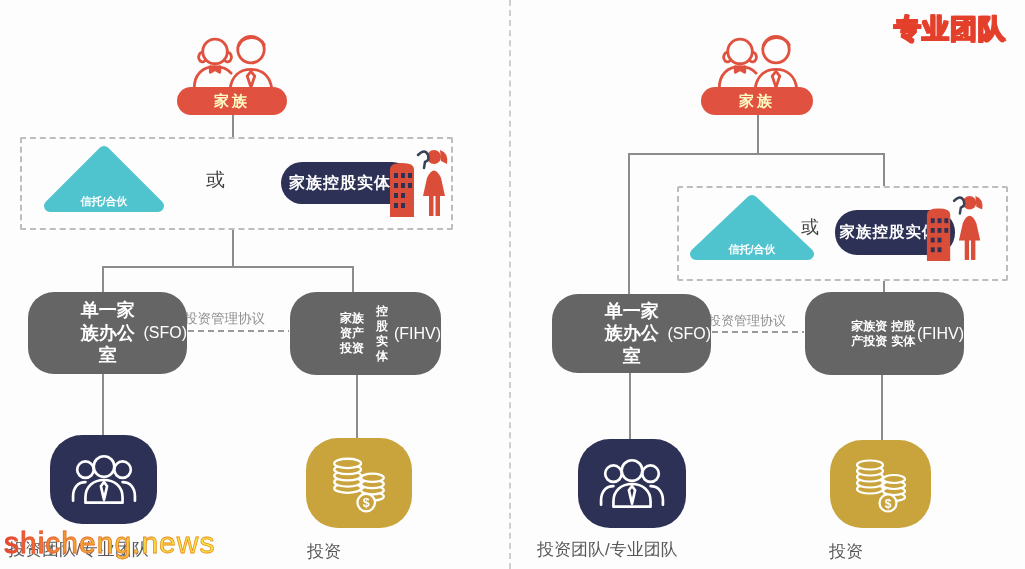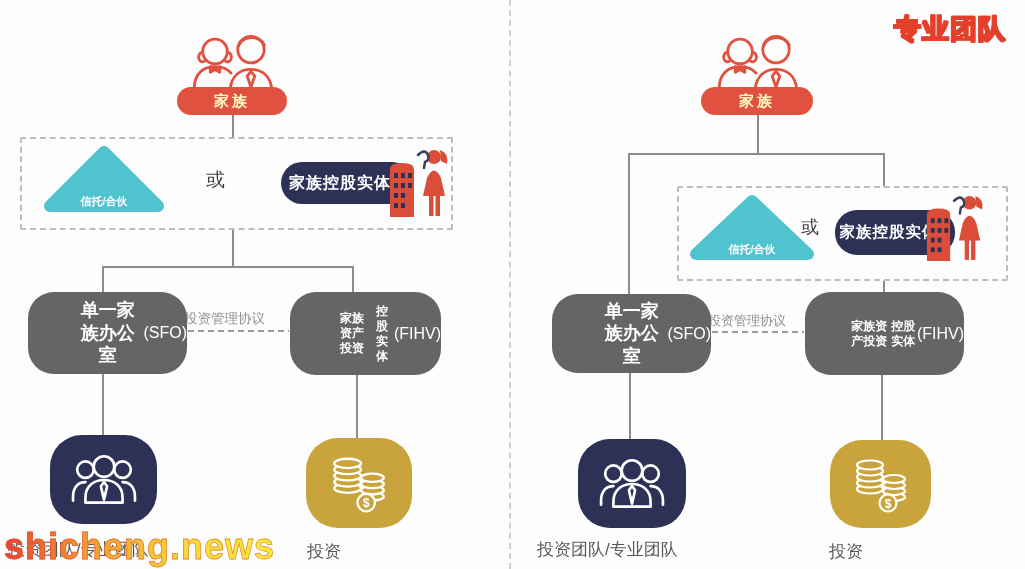--- a/index.html
+++ b/index.html
@@ -32,21 +32,21 @@
                color:#fff; font-size:11px; font-weight:600; }
   .or-label { position:absolute; color:#3f3f3f; font-size:19px; z-index:3; }
   .agree-label { position:absolute; color:#8f8f8f; font-size:13.5px; text-align:left; z-index:3; }
   .node-label { position:absolute; color:#585858; font-size:17px; text-align:left; z-index:3; }
   .icon-abs { position:absolute; z-index:5; }
 
   .logo { position:absolute; left:894px; top:11px; width:130px; font-size:27px; font-weight:bold;
           color:#f7ee38; -webkit-text-stroke:1.4px #e43f2b;
           text-shadow:1px 1px 0 #e43f2b,-1px -1px 0 #e43f2b,1px -1px 0 #e43f2b,-1px 1px 0 #e43f2b;
           letter-spacing:1px; z-index:9; }
-  .watermark { position:absolute; left:4px; top:526px; font-size:36px; font-weight:bold;
+  .watermark { position:absolute; left:4px; top:526px; font-size:30px; font-weight:normal;
           letter-spacing:1px; z-index:9;
           background:linear-gradient(90deg,#e8432f 0%,#ef9c33 30%,#f4de3a 70%,#f6ee3a 100%);
           -webkit-background-clip:text; background-clip:text; color:transparent;
           -webkit-text-stroke:0.8px rgba(228,63,43,.55); }
 </style>
 </head>
 <body>
 
 <div class="canvas">
 

